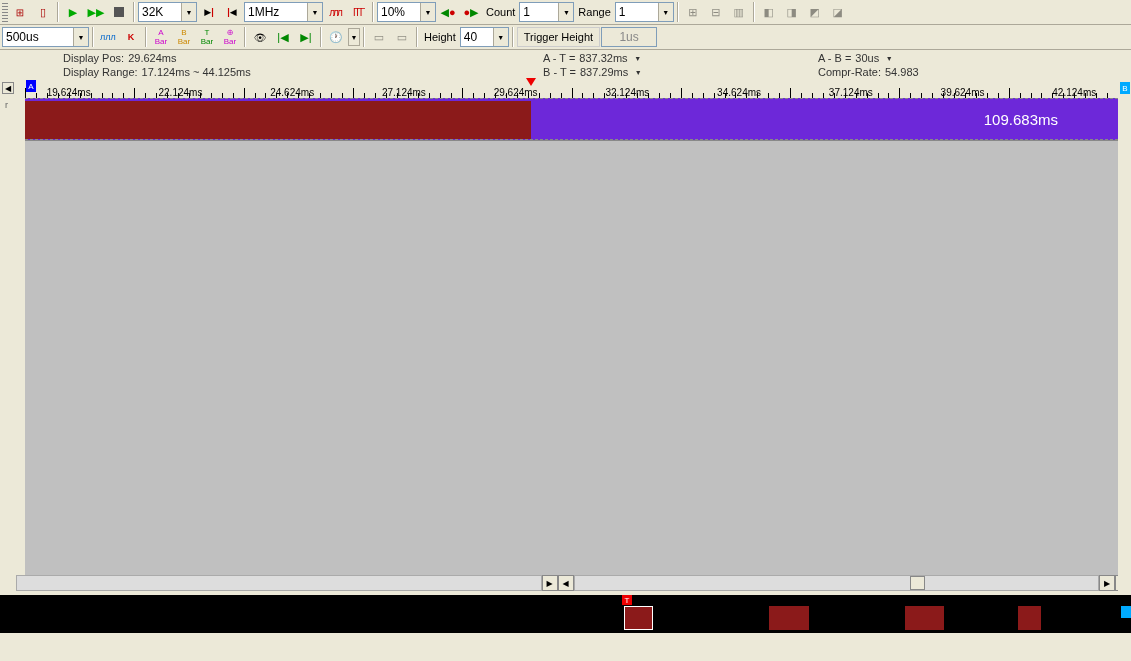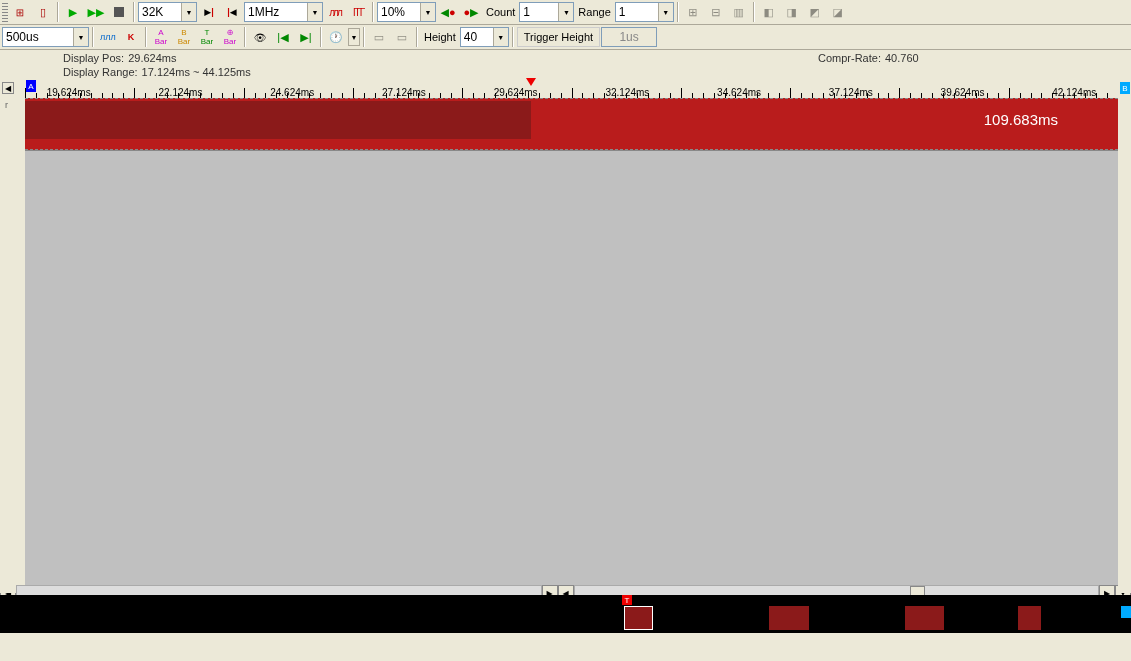--- a/index.html
+++ b/index.html
@@ -35,21 +35,21 @@
 .timeline-ruler { position: relative; height: 18px; background: #ece9d8; margin-left: 25px; margin-right: 13px; }
 .ruler-tick { position: absolute; bottom: 0; width: 1px; height: 5px; background: #000; }
 .ruler-tick.major { height: 10px; }
 .ruler-label { position: absolute; bottom: 0; font-size: 10px; color: #000; transform: translateX(-50%); }
 .trigger-marker { position: absolute; top: -2px; width: 0; height: 0; border-left: 5px solid transparent; border-right: 5px solid transparent; border-top: 8px solid #e00; transform: translateX(-50%); }
 .marker-flag { position: absolute; top: 0; width: 10px; height: 12px; font-size: 8px; color: #fff; display: flex; align-items: center; justify-content: center; }
 .marker-flag.a { background: #00f; }
 .marker-flag.b { background: #0af; }
 
 .signal-area { position: relative; margin-left: 25px; margin-right: 13px; }
-.signal-row { position: relative; height: 52px; background: #b91c1c; border-top: 1px dashed #888; border-bottom: 1px dashed #888; overflow: hidden; }
+.signal-row { position: relative; height: 42px; background: #6d28d9; border-top: 1px dashed #888; border-bottom: 1px dashed #888; overflow: hidden; }
 .signal-pulse { position: absolute; top: 2px; height: 38px; background: #8b1a1a; }
 .signal-timing { position: absolute; right: 60px; top: 12px; font-size: 15px; color: #fff; font-family: Arial; }
 
 .waveform-body { background: #c0c0c0; margin-left: 25px; margin-right: 13px; height: 435px; border-top: 1px solid #888; }
 
 .left-gutter { position: absolute; left: 0; top: 0; width: 25px; background: #ece9d8; height: 100%; }
 .left-gutter .btn-small { width: 12px; height: 12px; background: #ece9d8; border: 1px solid #888; font-size: 8px; display: flex; align-items: center; justify-content: center; cursor: pointer; }
 
 .right-gutter { position: absolute; right: 0; top: 0; width: 13px; background: #ece9d8; height: 100%; }
 
@@ -205,25 +205,40 @@
         <span>29.624ms</span>
       </div>
     <div class="status-row">
         <span>Display Range:</span>
         <span>17.124ms ~ 44.125ms</span>
       </div>
   </div>
   <div class="status-col c2">
   </div>
   <div class="status-col c3">
+    <div class="status-row">
+        <span>A - T = </span>
+        <span>837.32ms</span>
+        <span class="dropdown-arrow">▼</span>
+      </div>
+    <div class="status-row">
+        <span>B - T = </span>
+        <span>837.29ms</span>
+        <span class="dropdown-arrow">▼</span>
+      </div>
   </div>
   <div class="status-col c4">
     <div class="status-row">
+        <span>A - B = </span>
+        <span>30us</span>
+        <span class="dropdown-arrow">▼</span>
+      </div>
+    <div class="status-row">
         <span>Compr-Rate:</span>
-        <span>40.760</span>
+        <span>54.983</span>
       </div>
   </div>
 </div>
 
 <div class="main-area" style="height:513px;position:relative">
   <div class="left-gutter">
     <div class="btn-small" style="position:absolute;top:2px;left:2px">◀</div>
     <div style="position:absolute;top:20px;left:5px;font-size:9px;color:#666">r</div>
   </div>
 

